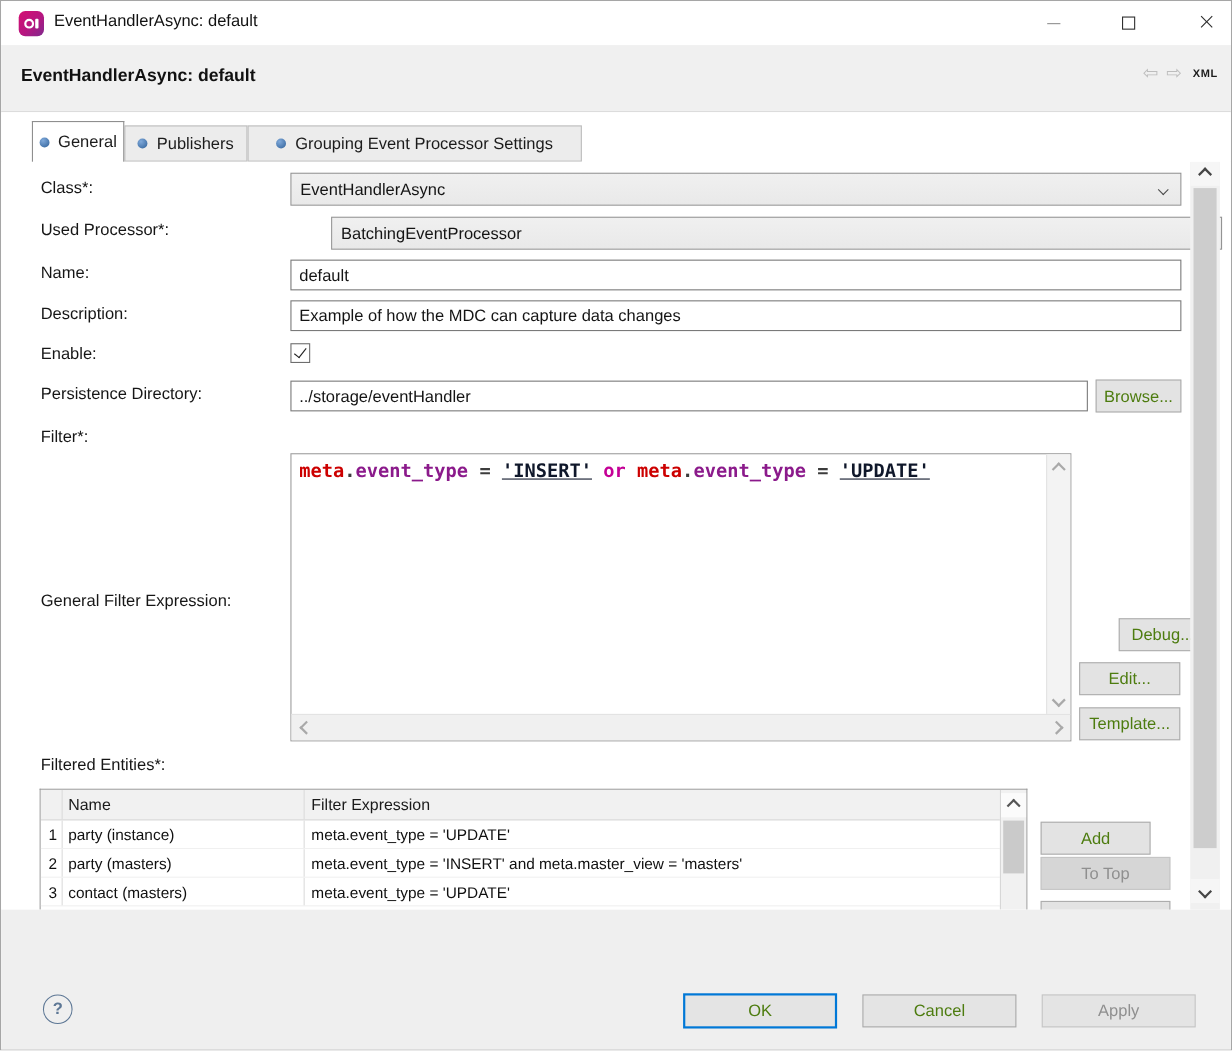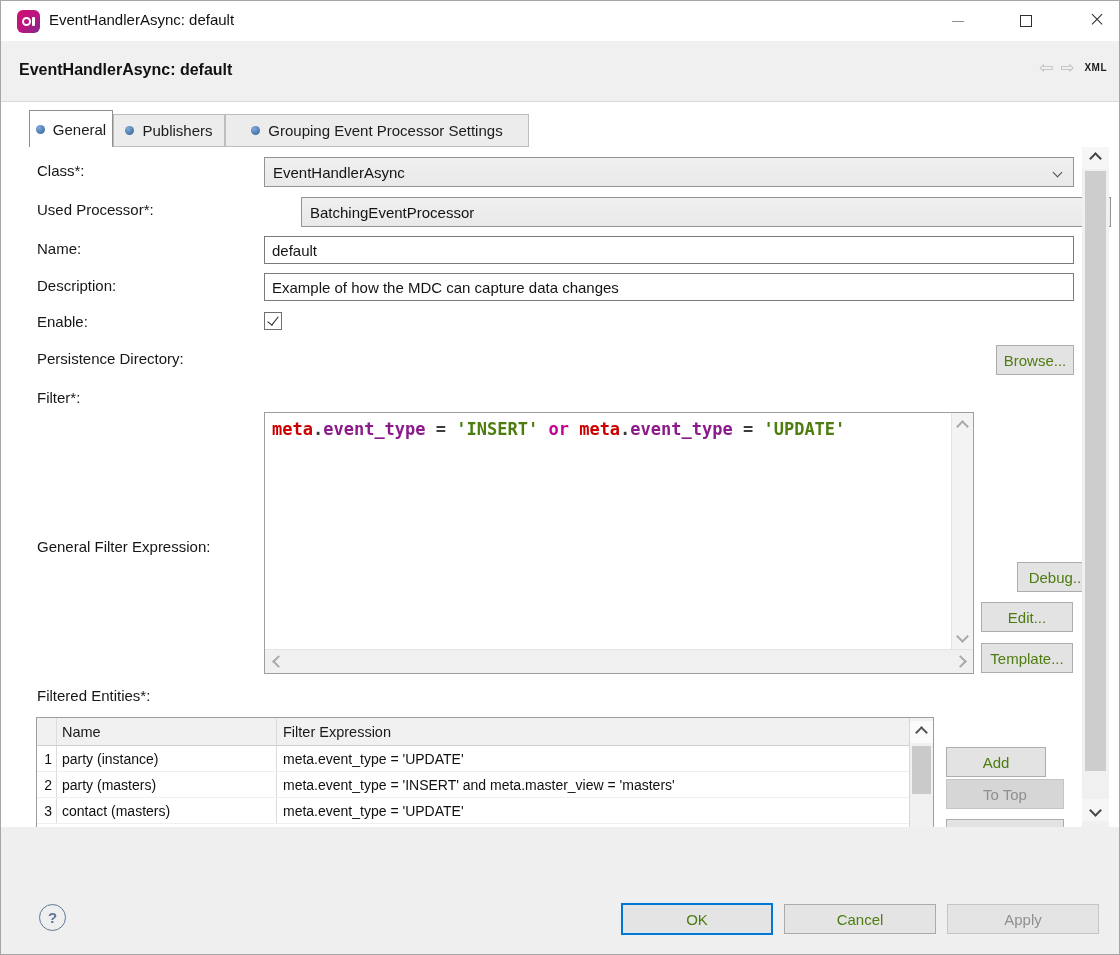--- a/index.html
+++ b/index.html
@@ -68,21 +68,21 @@
     display:flex; align-items:center; justify-content:center; cursor:default;
   }
   .btn.disabled { background:#d6d6d6; border-color:#c5c5c5; color:#8f8f8f; }
 
   
   .editor { position:absolute; left:263px; top:265px; width:710px; height:262px; border:1px solid #9e9e9e; background:#fff; }
   .code-line { position:absolute; left:7px; top:6px; white-space:pre; font-family:"DejaVu Sans Mono","Liberation Mono",monospace; font-size:17px; font-weight:700; }
   .c-plain  { color:#3c3c3c; }
   .c-entity { color:#cc0000; }
   .c-property { color:#8b1a8b; }
-  .c-string { color:#4d7c0f; }
+  .c-string { color:#0f172a;text-decoration:underline; }
   .c-keyword { color:#c40096; }
   .ed-vscroll { position:absolute; top:0; right:0; width:22px; bottom:24px; background:#f3f3f3; border-left:1px solid #e3e3e3; }
   .ed-hscroll { position:absolute; left:0; right:0; bottom:0; height:24px; background:#f0f0f0; border-top:1px solid #e3e3e3; }
   .chev { width:9px; height:9px; border-right:2px solid #a9a9a9; border-bottom:2px solid #a9a9a9; }
   .chev.up { transform:rotate(-135deg); } .chev.down { transform:rotate(45deg); }
   .chev.left { transform:rotate(135deg); } .chev.right { transform:rotate(-45deg); }
   .ed-vscroll .cap { position:absolute; left:0; width:100%; height:22px; display:flex; align-items:center; justify-content:center; }
   .ed-vscroll .cap.top { top:2px; } .ed-vscroll .cap.bottom { bottom:2px; }
   .ed-hscroll .cap { position:absolute; top:0; height:100%; width:22px; display:flex; align-items:center; justify-content:center; }
   .ed-hscroll .cap.lft { left:2px; } .ed-hscroll .cap.rgt { right:2px; }
@@ -104,21 +104,21 @@
   .main-scroll { position:absolute; top:0; left:1081px; width:27px; height:680px; background:#f0f0f0; }
   .main-scroll .cap { position:absolute; left:0; width:100%; height:22px; display:flex; align-items:center; justify-content:center; background:#f6f6f6; }
   .main-scroll .cap.top { top:0; } .main-scroll .cap.bottom { top:652px; }
   .main-scroll .cap .chev { border-color:#454545; }
   .main-scroll .thumb { position:absolute; left:3px; right:3px; top:24px; height:600px; background:#cdcdcd; }
 
   
   .footer { position:absolute; top:826px; left:0; width:100%; height:129px; background:#efefef; }
   .help-circle { position:absolute; left:38px; top:77px; width:27px; height:27px; border:1.8px solid #5d7795; border-radius:50%;
     display:flex; align-items:center; justify-content:center; font-size:15px; font-weight:700; color:#5d7795; }
-  .footer .btn { height:30px; width:152px; top:77px; background:#e4e4e4; }
+  .footer .btn { height:30px; width:140px; top:77px; background:#e4e4e4; }
   .btn-ok { left:620px; top:76px !important; height:32px !important; border:2px solid #0078d7; }
   .btn-cancel { left:783px; border:1px solid #ababab; }
   .btn-apply { left:946px; }
 </style>
 </head>
 <body>
 
 <div class="window">
 
   <div class="titlebar">
@@ -181,20 +181,21 @@
 
     <span class="flabel" style="top:130px;">Description:</span>
     <input class="tinput" style="top: 126px; width: 810px;" value="Example of how the MDC can capture data changes">
 
     <span class="flabel" style="top:166px;">Enable:</span>
     <div class="checkbox checked" style="top:165px;">
       <div class="check"></div>
     </div>
 
     <span class="flabel" style="top:203px;">Persistence Directory:</span>
+    <input class="tinput" style="top: 199px; width: 725px;" value="../storage/eventHandler">
     <div class="btn" style="left:995px; top:198px; width:78px; height:30px;">Browse...</div>
 
     <span class="flabel" style="top:242px;">Filter*:</span>
 
     <div class="editor">
       <div class="code-line"><span class="c-entity">meta</span><span class="c-plain">.</span><span class="c-property">event_type</span><span class="c-plain"> = </span><span class="c-string">'INSERT'</span><span class="c-plain"> </span><span class="c-keyword">or</span><span class="c-plain"> </span><span class="c-entity">meta</span><span class="c-plain">.</span><span class="c-property">event_type</span><span class="c-plain"> = </span><span class="c-string">'UPDATE'</span></div>
       <div class="ed-vscroll">
         <div class="cap top">
             <div class="chev up"></div>
           </div>

